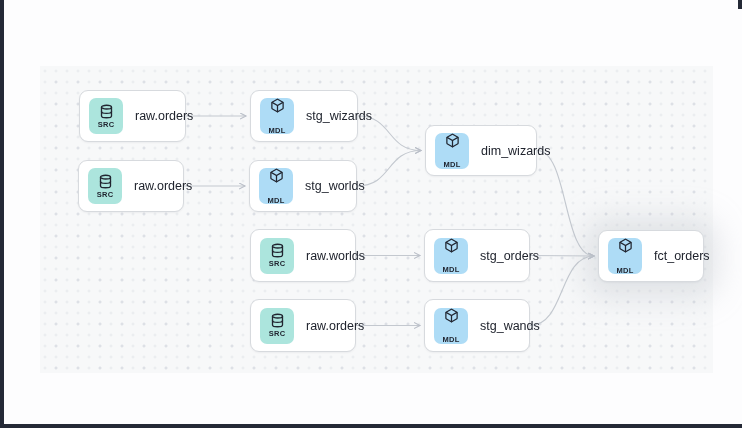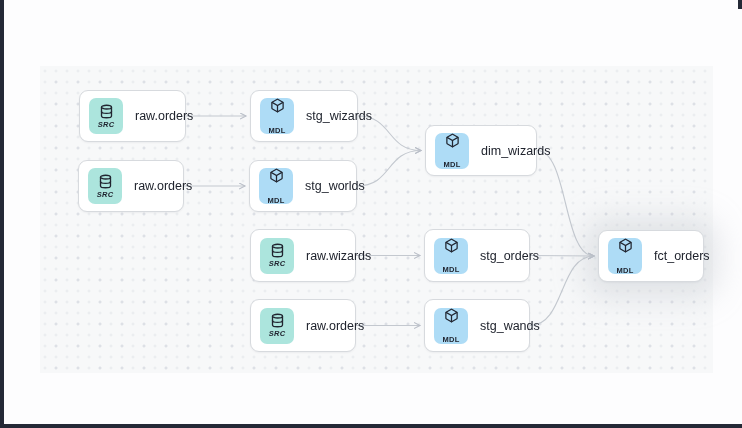--- a/index.html
+++ b/index.html
@@ -23,21 +23,21 @@
     position:absolute;display:flex;align-items:center;gap:12px;padding:0 9px;
     background:var(--node-bg,#ffffff);border:1px solid var(--node-border,#d7dade);
     border-radius:9px;box-sizing:border-box;cursor:pointer;
     box-shadow:0 1px 2px rgba(20,27,40,0.05);
   }
   .node.highlighted{box-shadow:0 2px 30px 14px rgba(186,192,201,0.38),0 1px 2px rgba(20,27,40,0.06);}
   .badge{
     display:flex;flex-direction:column;align-items:center;justify-content:center;
     width:34px;height:36px;border-radius:7px;flex:none;
   }
-  .badge.src{background:var(--src-badge-bg,#ace5dd);font-style:italic;}
+  .badge.src{background:var(--src-badge-bg,#ace5dd);}
   .badge.mdl{background:var(--mdl-badge-bg,#aedcf6);justify-content:space-between;}
   .badge-icon{display:block;height:15px;line-height:0;}
   .badge-label{
     font-size:7.5px;font-weight:bold;letter-spacing:0.3px;line-height:1;
     margin-top:2px;color:var(--badge-text,#212631);
   }
   .node-label{font-size:12.5px;color:var(--label,#20242e);white-space:nowrap;}
 </style>
 </head>
 <body>
@@ -122,21 +122,21 @@
   </div>
     <div class="node" style="left: 250px; top: 229px; width: 106px; height: 53px;">
     <span class="badge src">
       <span class="badge-icon"><svg width="15" height="15" viewBox="0 0 24 24" fill="none" stroke="#212631" stroke-width="2.1" stroke-linecap="round" stroke-linejoin="round">
             <ellipse cx="12" cy="5" rx="8" ry="3"></ellipse>
             <path d="M4 5v14c0 1.7 3.6 3 8 3s8-1.3 8-3V5"></path>
             <path d="M4 12c0 1.7 3.6 3 8 3s8-1.3 8-3"></path>
           </svg></span>
       <span class="badge-label">SRC</span>
     </span>
-    <span class="node-label">raw.wizards</span>
+    <span class="node-label">raw.worlds</span>
   </div>
     <div class="node" style="left: 424px; top: 229px; width: 106px; height: 53px;">
     <span class="badge mdl">
       <span class="badge-icon"><svg width="15" height="15" viewBox="0 0 24 24" fill="none" stroke="#212631" stroke-width="2" stroke-linecap="round" stroke-linejoin="round">
             <path d="M21 16V8a2 2 0 0 0-1-1.73l-7-4a2 2 0 0 0-2 0l-7 4A2 2 0 0 0 3 8v8a2 2 0 0 0 1 1.73l7 4a2 2 0 0 0 2 0l7-4A2 2 0 0 0 21 16z"></path>
             <path d="M3.3 7 12 12l8.7-5"></path>
             <path d="M12 22V12"></path>
           </svg></span>
       <span class="badge-label">MDL</span>
     </span>

